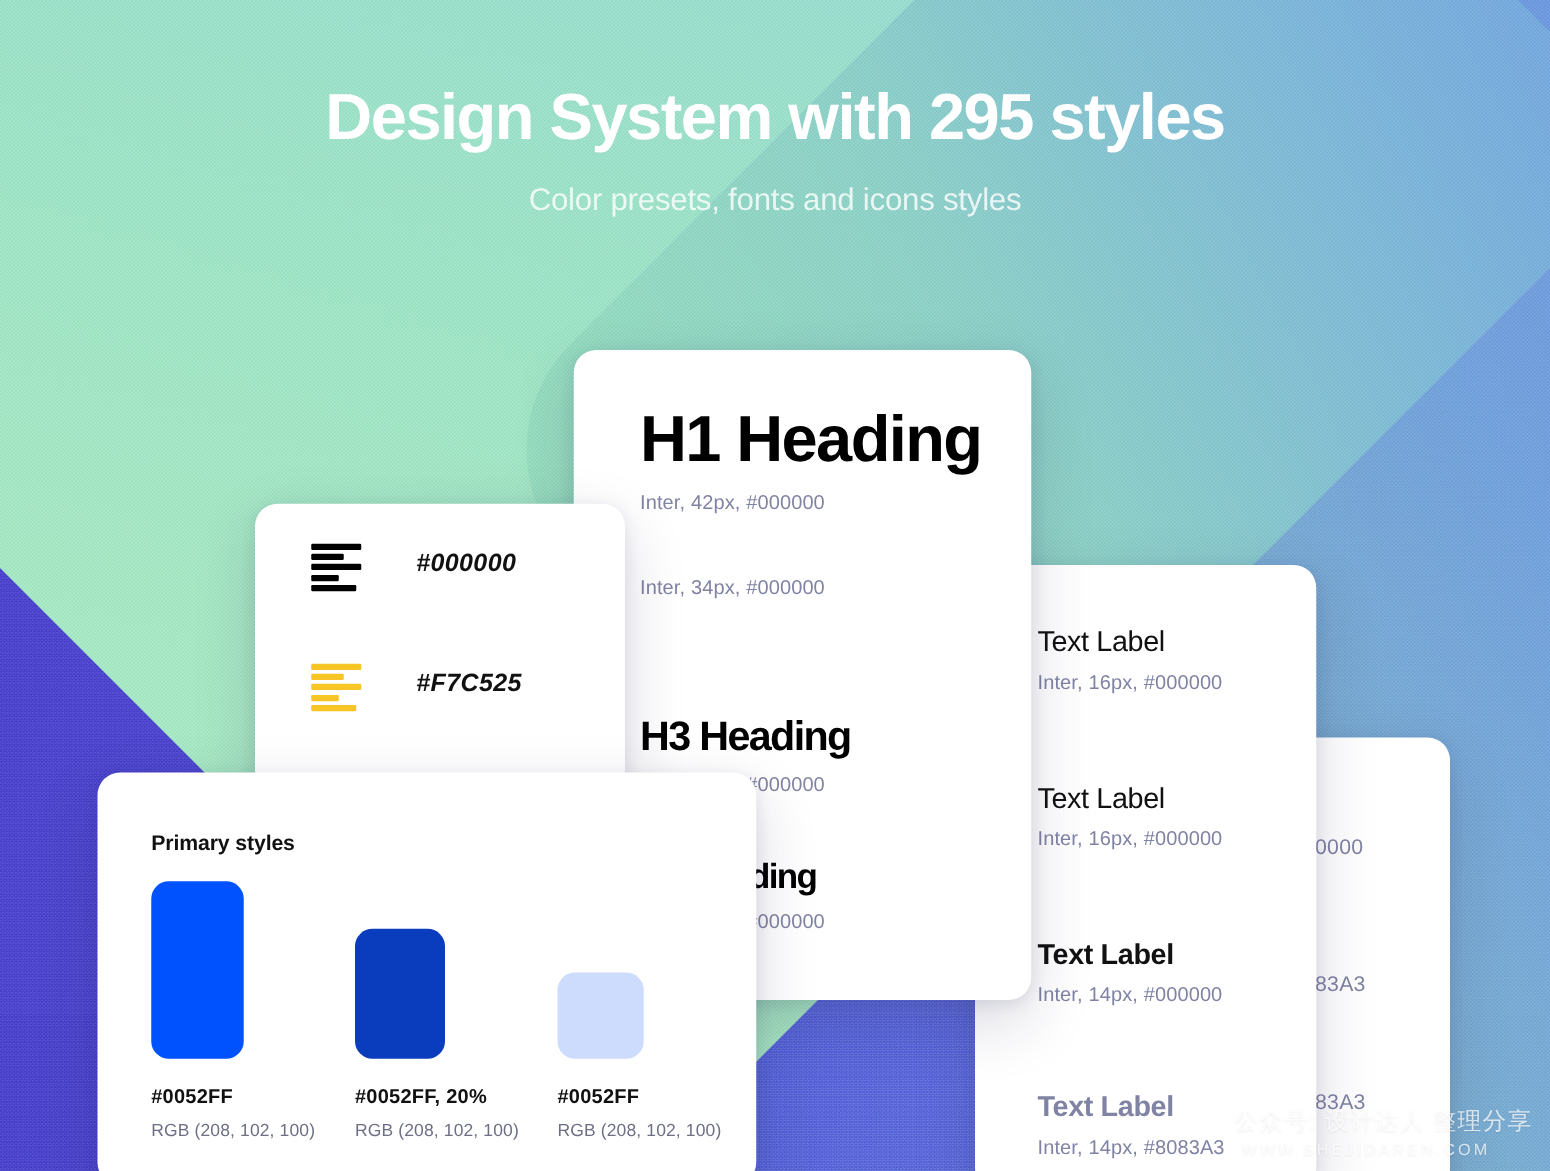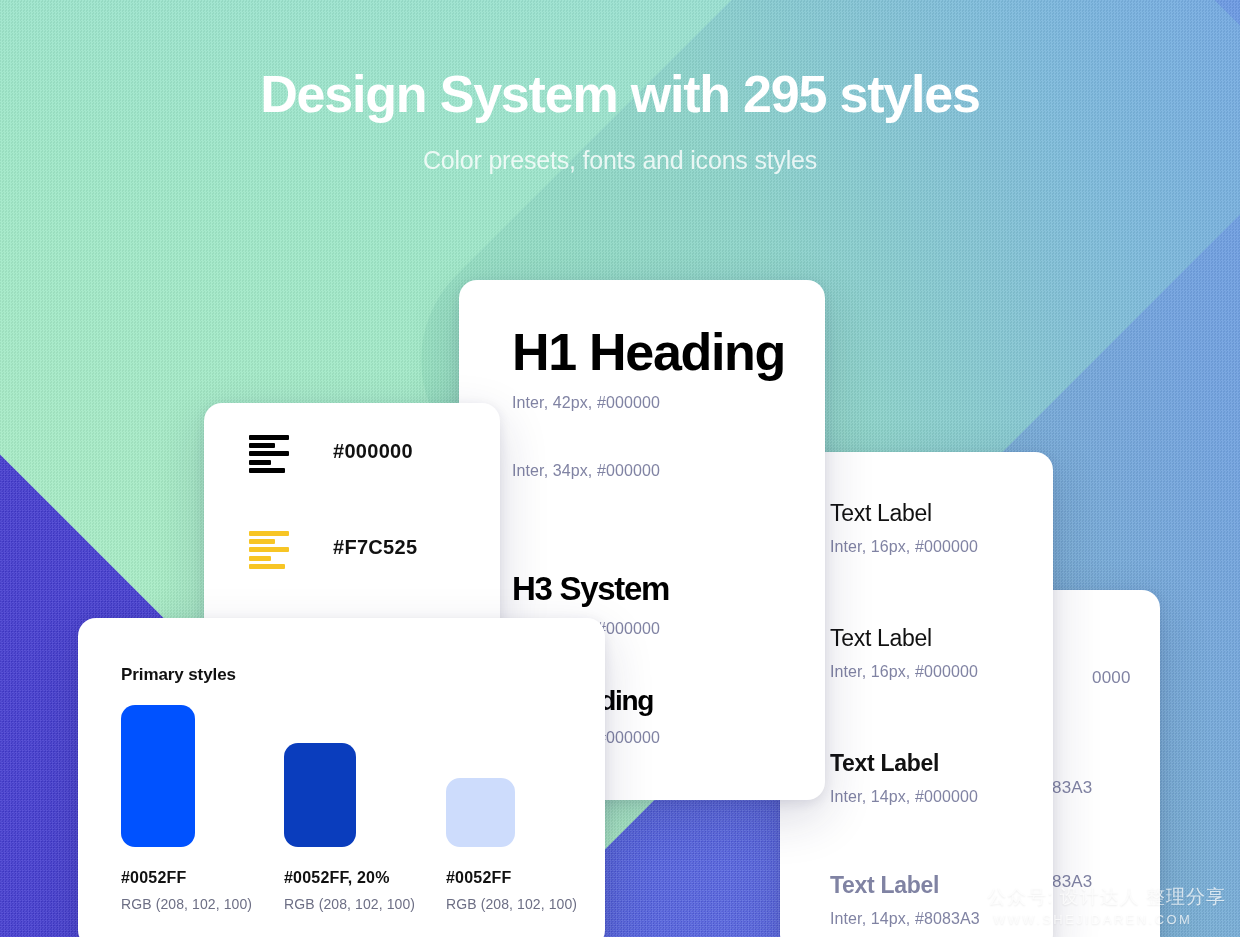--- a/index.html
+++ b/index.html
@@ -97,21 +97,21 @@
   .label-title.bold { font-weight:700; }
   .label-title.muted { color:#8083A3; font-weight:700; }
 
   
   #card-type { left:459px; top:280px; width:366px; height:520px; z-index:3; }
   .type-row { position:absolute; left:53px; }
   .type-h { color:#000; font-weight:700; letter-spacing:-1.3px; white-space:nowrap; }
   .type-meta { font-size:16px; color:#8083A3; letter-spacing:.1px; margin-top:12px; white-space:nowrap; }
 
   
-  #card-icons { left:204px; top:403px; width:296px; height:235px; z-index:4; }
+  #card-icons { left:204px; top:403px; width:296px; height:235px; z-index:4;font-style:italic; }
   .icon-row { position:absolute; left:0; width:100%; height:40px; }
   .align-icon { position:absolute; left:45px; top:0; width:42px; height:36px; }
   .align-icon i {
     display:block; height:5px; border-radius:1px; margin-bottom:3.2px;
     background:currentColor;
   }
   .align-icon i:nth-child(1){ width:40px; }
   .align-icon i:nth-child(2){ width:26px; }
   .align-icon i:nth-child(3){ width:40px; }
   .align-icon i:nth-child(4){ width:22px; }
@@ -145,21 +145,21 @@
   <div id="bg-shape-2"></div>
   <div id="bg-grain"></div>
 </div>
 
 <div id="header">
   <div id="title">Design System with 295 styles</div>
   <div id="subtitle">Color presets, fonts and icons styles</div>
 </div>
 
 <div class="card" id="card-labels-far">
-    <div class="hexline" style="top: 78px; margin-left: 40px;">0000</div>
+    <div class="hexline" style="top: 78px;">0000</div>
     <div class="hexline" style="top: 188px;">83A3</div>
     <div class="hexline" style="top: 282px;">83A3</div>
   </div>
 
 <div class="card" id="card-labels">
     <div class="label-row" style="top: 48px;">
       <div class="label-title" style="padding-left: 50px;">Text Label</div>
       <div class="label-meta" style="padding-left: 50px;">Inter, 16px, #000000</div>
     </div>
     <div class="label-row" style="top: 173px;">
@@ -178,21 +178,21 @@
 
 <div class="card" id="card-type">
     <div class="type-row" style="top: 42px;">
       <div class="type-h" style="font-size: 52px;">H1 Heading</div>
       <div class="type-meta">Inter, 42px, #000000</div>
     </div>
     <div class="type-row" style="top: 170px;">
       <div class="type-meta">Inter, 34px, #000000</div>
     </div>
     <div class="type-row" style="top: 290px;">
-      <div class="type-h" style="font-size: 33px;">H3 System</div>
+      <div class="type-h" style="font-size: 33px;">H3 Heading</div>
       <div class="type-meta">Inter, 28px, #000000</div>
     </div>
     <div class="type-row" style="top: 405px;">
       <div class="type-h" style="font-size: 28px;">H4 Heading</div>
       <div class="type-meta">Inter, 24px, #000000</div>
     </div>
     <div class="type-row" style="top: 515px;">
       <div class="type-h" style="font-size: 24px;">H5 Heading</div>
     </div>
   </div>

